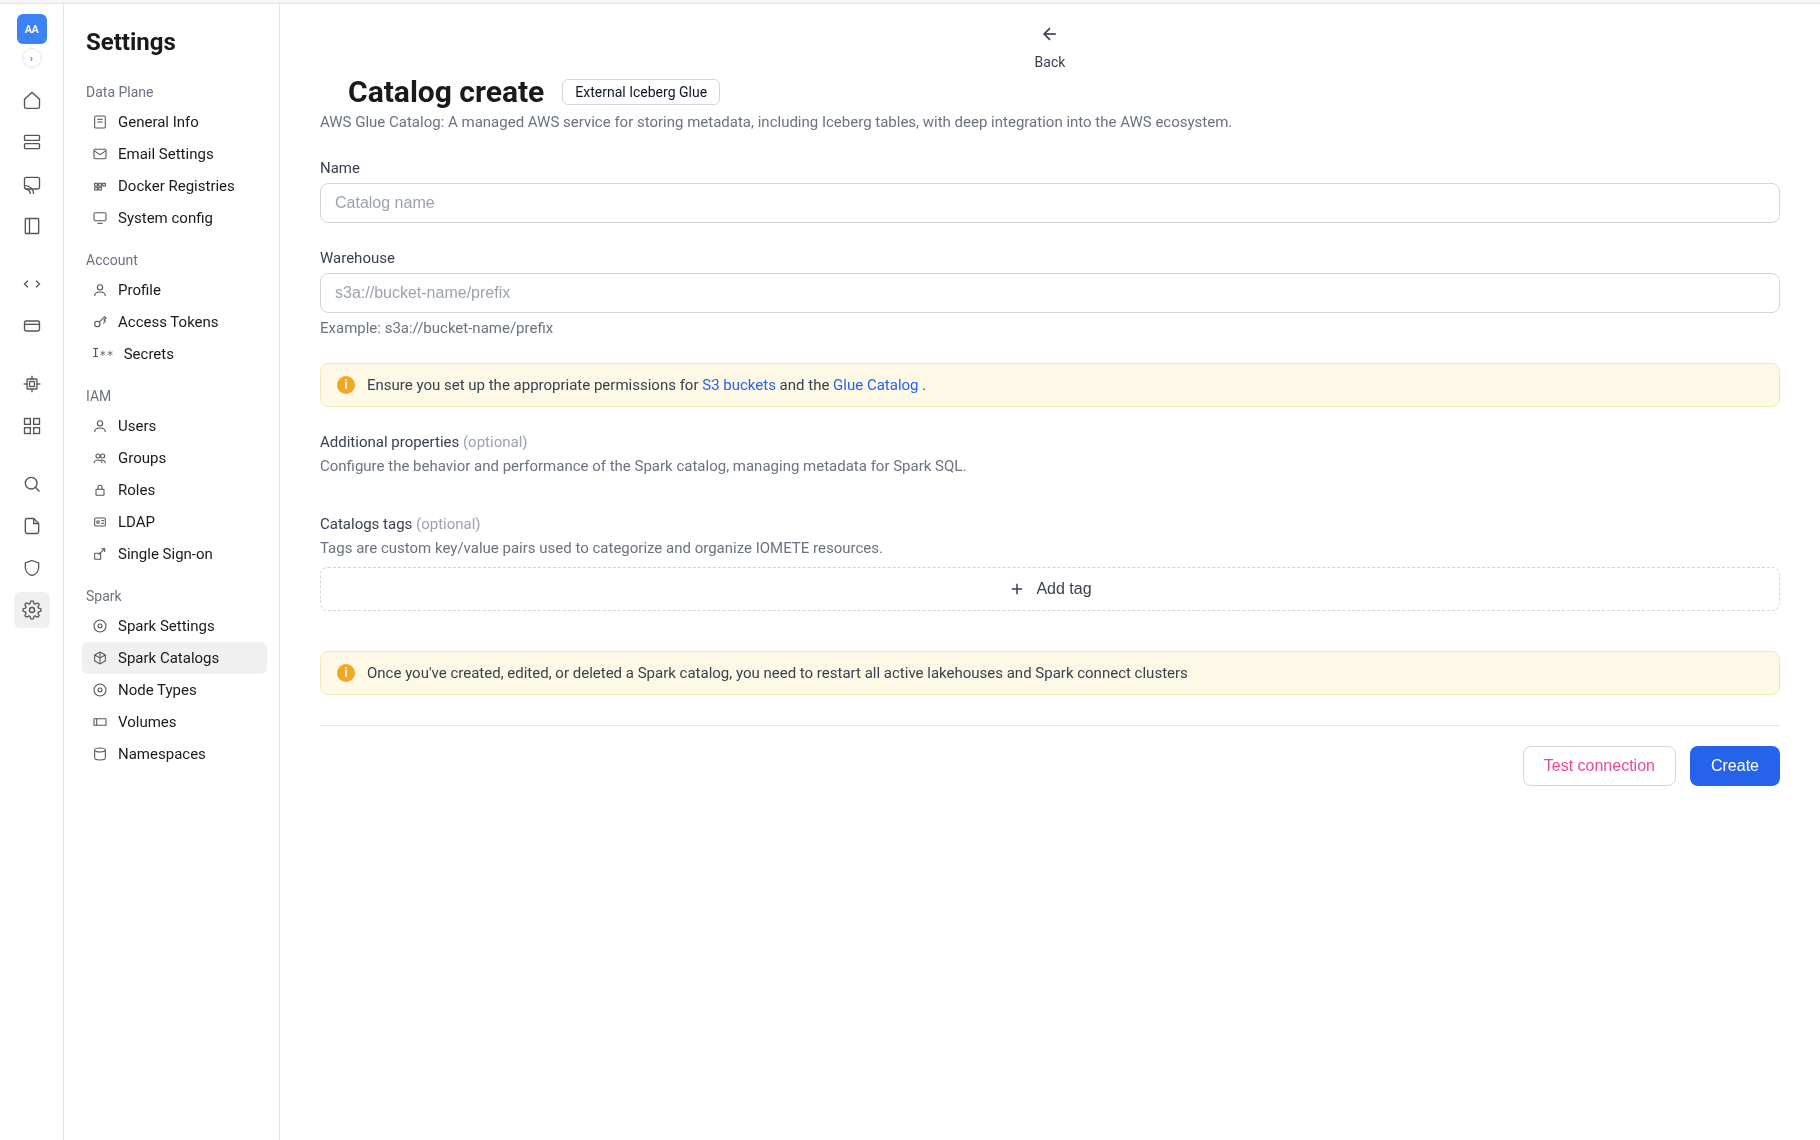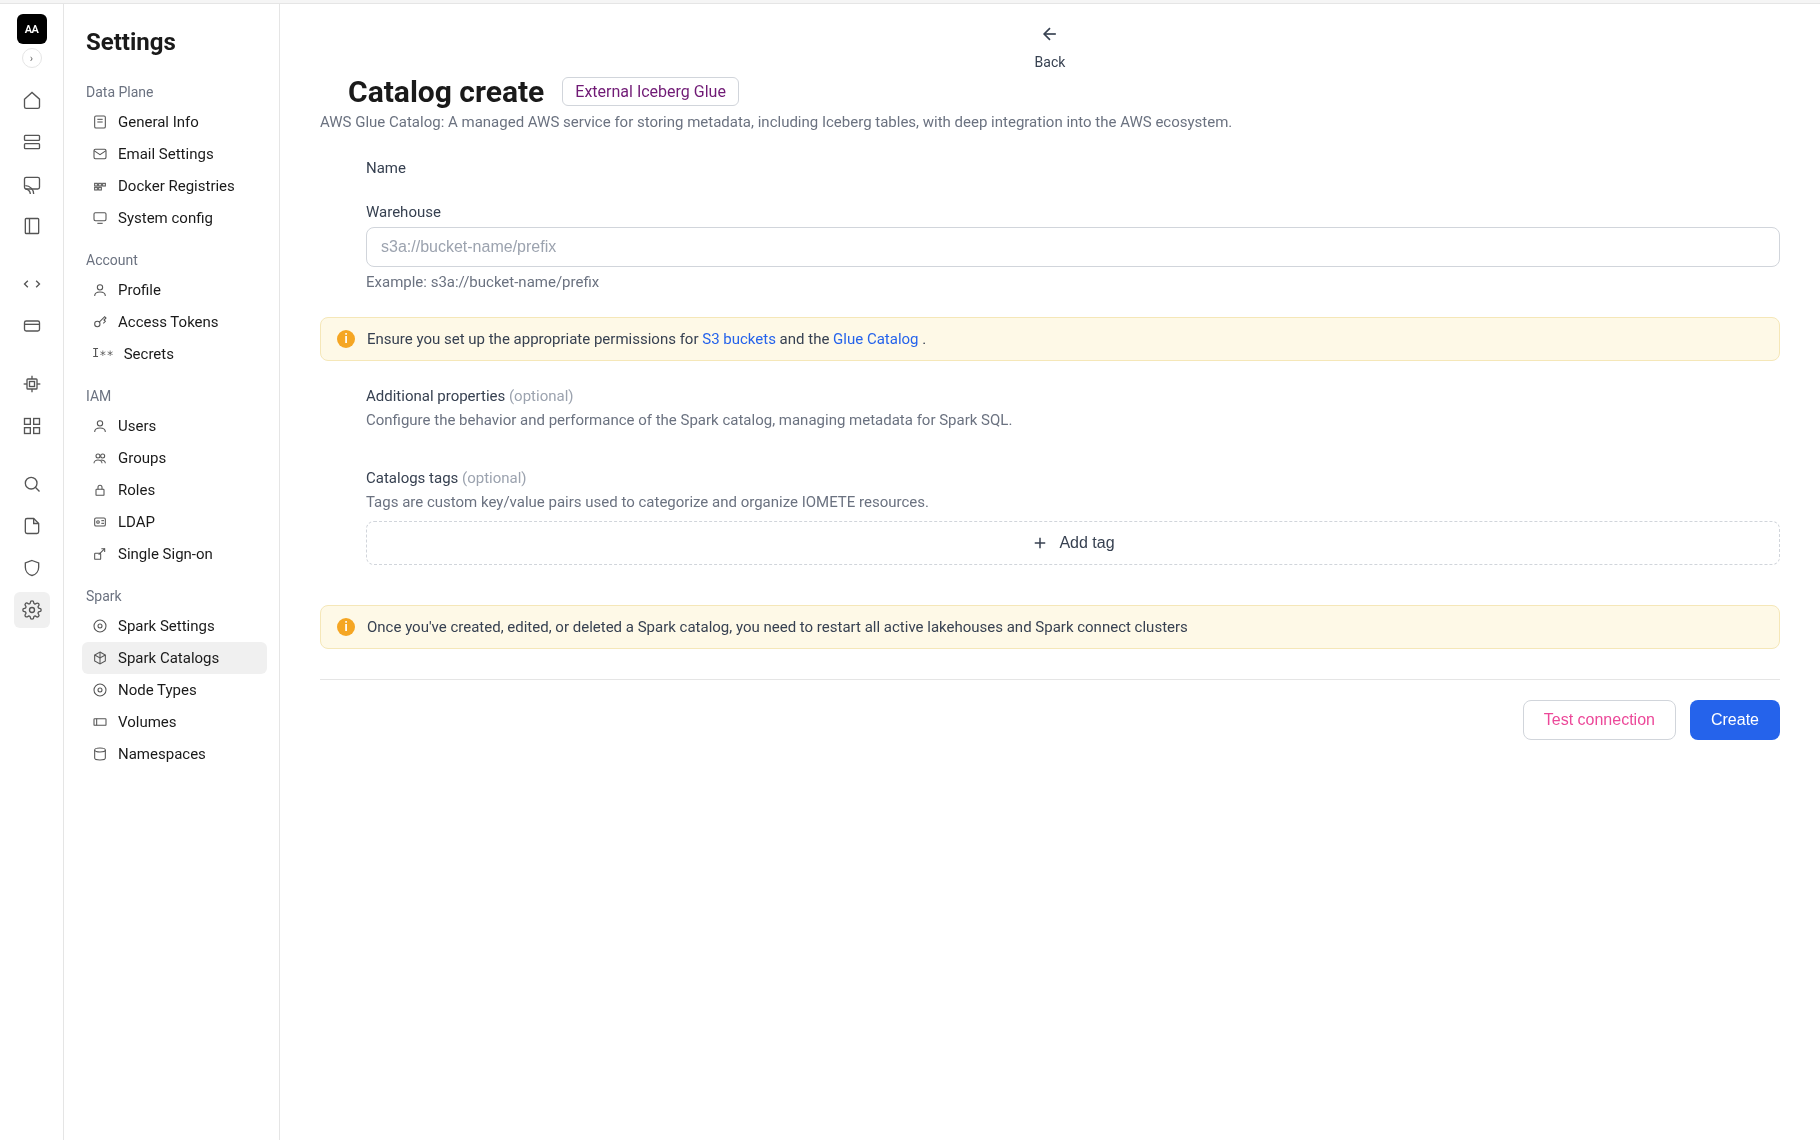--- a/index.html
+++ b/index.html
@@ -1,48 +1,48 @@
 <!DOCTYPE html>
 <html><head>
 <meta charset="utf-8">
 <style>
 * { box-sizing: border-box; margin: 0; padding: 0; }
 body { font-family: -apple-system, BlinkMacSystemFont, "Segoe UI", Roboto, sans-serif; background: #fff; color: #1a1a1a; font-size: 14px; width: 1820px; height: 1140px; overflow: hidden; }
 .browser-bar { height: 4px; background: #f5f5f5; border-bottom: 1px solid #e5e5e5; }
 .app { display: flex; height: calc(100% - 4px); }
 .rail { width: 64px; border-right: 1px solid #e5e5e5; display: flex; flex-direction: column; align-items: center; padding: 10px 0; gap: 6px; }
-.rail-logo { width: 30px; height: 30px; background: #000000; color: #fff; border-radius: 6px; display: flex; align-items: center; justify-content: center; font-size: 11px; font-weight: 600; letter-spacing: -0.5px; }
+.rail-logo { width: 30px; height: 30px; background: #3b82f6; color: #fff; border-radius: 6px; display: flex; align-items: center; justify-content: center; font-size: 11px; font-weight: 600; letter-spacing: -0.5px; }
 .rail-chev { width: 20px; height: 20px; border: 1px solid #e5e5e5; border-radius: 50%; display: flex; align-items: center; justify-content: center; font-size: 11px; color: #666; margin-top: -2px; margin-bottom: 8px; cursor: pointer; }
 .rail-item { width: 36px; height: 36px; display: flex; align-items: center; justify-content: center; border-radius: 6px; cursor: pointer; color: #555; }
 .rail-item.active { background: #f0f0f0; }
 .rail-item svg { width: 20px; height: 20px; stroke: currentColor; fill: none; stroke-width: 1.6; }
 .rail-spacer { height: 10px; }
 
 .settings-panel { width: 216px; border-right: 1px solid #e5e5e5; padding: 24px 12px 24px 18px; }
 .settings-title { font-size: 24px; font-weight: 700; margin-bottom: 28px; padding-left: 4px; }
 .section-label { font-size: 14px; color: #6b7280; margin: 18px 0 6px 4px; }
 .nav-item { display: flex; align-items: center; gap: 10px; padding: 7px 10px; border-radius: 6px; cursor: pointer; font-size: 15px; color: #1a1a1a; }
 .nav-item.active { background: #f0f0f0; }
 .nav-item svg, .nav-item .mono-icon { width: 16px; height: 16px; stroke: #555; fill: none; stroke-width: 1.6; flex-shrink: 0; }
 .mono-icon { font-family: monospace; font-size: 12px; color: #555; width: auto !important; }
 
 .main { flex: 1; padding: 20px 40px 30px 40px; overflow-y: auto; }
 .back-row { display: flex; align-items: center; gap: 10px; cursor: pointer; color: #374151; margin-bottom: 4px; flex-direction: column; }
 .back-row svg { width: 20px; height: 20px; stroke: currentColor; fill: none; stroke-width: 2; }
 .title-row { display: flex; align-items: center; gap: 18px; margin-bottom: 4px; }
 .page-title { font-size: 30px; font-weight: 700; margin-left: 28px; }
-.badge-chip { border: 1px solid #d1d5db; border-radius: 6px; padding: 4px 12px; font-size: 16px; color: #701a75; }
+.badge-chip { border: 1px solid #d1d5db; border-radius: 6px; padding: 4px 12px; font-size: 14px; color: #0f172a; }
 .page-desc { font-size: 15px; color: #6b7280; margin-bottom: 28px; }
 
 .form-label { font-size: 15px; color: #374151; margin-bottom: 6px; display: block; }
 .form-label .opt { color: #9ca3af; }
 .form-input { width: 100%; border: 1px solid #d1d5db; border-radius: 8px; padding: 10px 14px; font-size: 16px; color: #1a1a1a; outline: none; }
 .form-input::placeholder { color: #9ca3af; }
 .form-help { font-size: 15px; color: #6b7280; margin-top: 6px; }
-.form-group { margin-bottom: 26px; margin-left: 46px; }
+.form-group { margin-bottom: 26px; }
 
 .alert { background: #fef9e7; border: 1px solid #f5e7b8; border-radius: 8px; padding: 12px 16px; display: flex; align-items: center; gap: 12px; margin-bottom: 26px; font-size: 15px; color: #374151; }
 .alert-icon { width: 18px; height: 18px; background: #f5a623; border-radius: 50%; display: flex; align-items: center; justify-content: center; color: #fff; font-size: 12px; font-weight: 700; flex-shrink: 0; }
 .alert a { color: #2563eb; text-decoration: none; }
 
 .sub-desc { font-size: 15px; color: #6b7280; margin-bottom: 10px; }
 .dashed-btn { width: 100%; border: 1px dashed #d1d5db; border-radius: 8px; padding: 12px; display: flex; align-items: center; justify-content: center; gap: 10px; cursor: pointer; font-size: 16px; color: #374151; background: #fff; }
 .dashed-btn svg { width: 18px; height: 18px; stroke: currentColor; fill: none; stroke-width: 2; }
 
 .divider { border: none; border-top: 1px solid #e5e5e5; margin: 30px 0 20px 0; }
@@ -288,20 +288,21 @@
       <span>Back</span>
     </div>
     <div class="title-row">
       <div class="page-title">Catalog create</div>
       <div class="badge-chip">External Iceberg Glue</div>
     </div>
     <div class="page-desc">AWS Glue Catalog: A managed AWS service for storing metadata, including Iceberg tables, with deep integration into the AWS ecosystem.</div>
 
     <div class="form-group">
       <label class="form-label">Name</label>
+      <input class="form-input" placeholder="Catalog name" style="">
     </div>
 
     <div class="form-group">
       <label class="form-label">Warehouse</label>
       <input class="form-input" placeholder="s3a://bucket-name/prefix" style="">
       <div class="form-help">Example: s3a://bucket-name/prefix</div>
     </div>
 
     <div class="alert">
       <div class="alert-icon">i</div>

